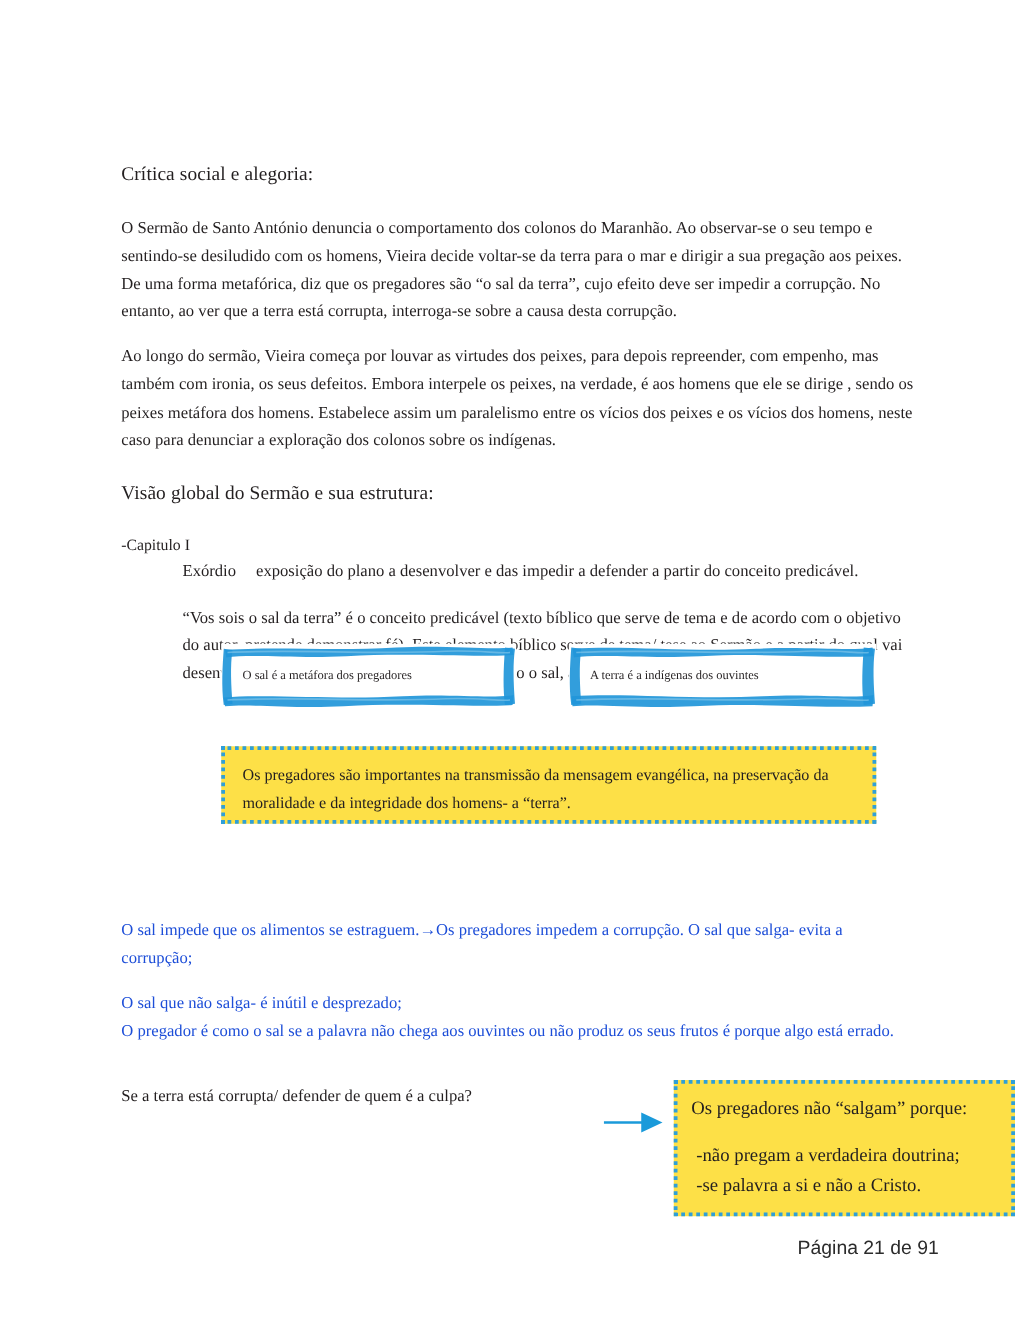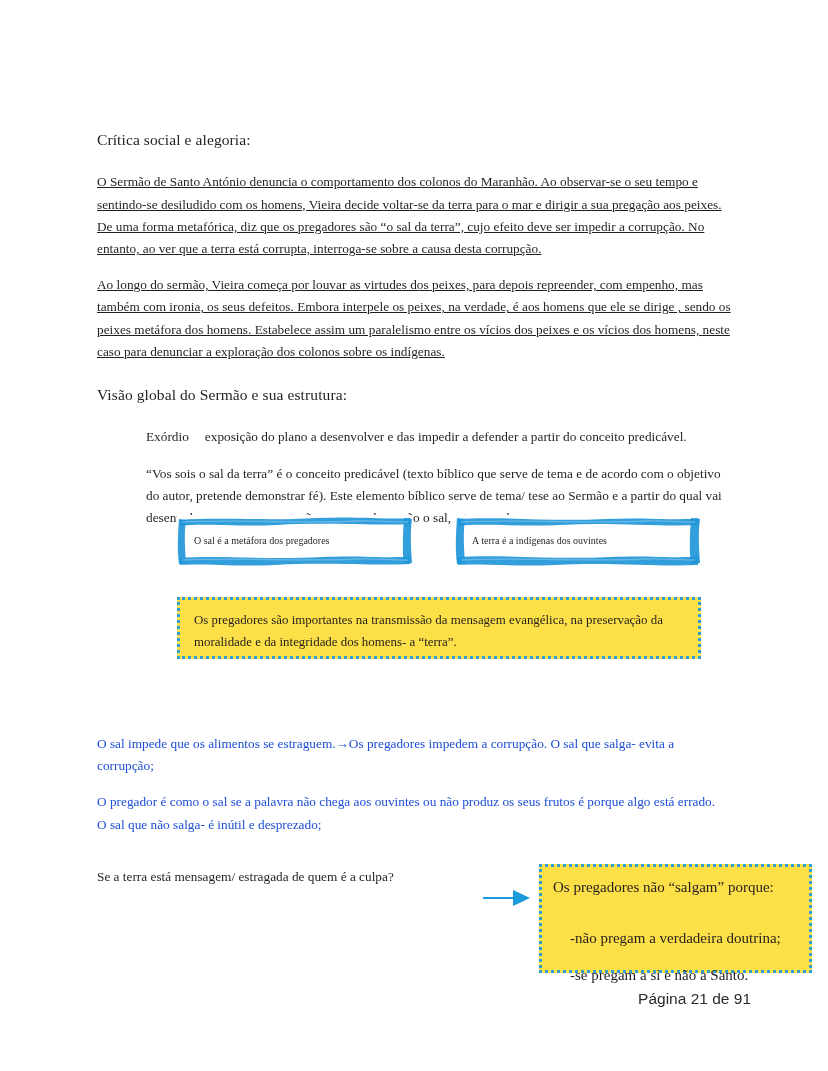--- a/index.html
+++ b/index.html
@@ -38,21 +38,20 @@
     letter-spacing: 0.1px;
   }
 
   p.para {
     font-size: 13.3px;
     line-height: 22.2px;
     margin: 0;
     padding: 0;
     text-align: left;
     color: #231f20;
-    text-decoration: underline;
   }
 
   .gap-sm { height: 14px; }
   .gap-md { height: 22px; }
 
   .chapter-label {
     font-size: 12.6px;
     line-height: 20px;
     margin: 0;
     color: #231f20;
@@ -125,21 +124,21 @@
     font-family: "Liberation Serif", "DejaVu Serif", serif;
   }
   #box-why-not-salting .title {
     margin: 0;
     font-size: 15px;
     line-height: 22px;
     color: #231f20;
   }
   #box-why-not-salting .spacer { height: 13px; }
   #box-why-not-salting .item {
-    margin: 17px;
+    margin: 4px;
     font-size: 15px;
     line-height: 20px;
     color: #231f20;
   }
 
   
   #arrow-to-box {
     position: absolute;
     left: 483px;
     top: 888px;
@@ -203,20 +202,21 @@
     <div class="gap-sm"></div>
 
     <p class="para">Ao longo do sermão, Vieira começa por louvar as virtudes dos peixes, para depois repreender, com empenho, mas também com ironia, os seus defeitos. Embora interpele os peixes, na verdade, é aos homens que ele se dirige , sendo os peixes metáfora dos homens. Estabelece assim um paralelismo entre os vícios dos peixes e os vícios dos homens, neste caso para denunciar a exploração dos colonos sobre os indígenas.</p>
 
     <div class="gap-md"></div>
 
     <h2 class="heading">Visão global do Sermão e sua estrutura:</h2>
 
     <div class="gap-md"></div>
 
+    <p class="chapter-label">-Capitulo I</p>
 
     <div class="indented">
       <p><span>Exórdio</span><span class="exordio-gap"></span><span>exposição do plano a desenvolver e das impedir a defender a partir do conceito predicável.</span></p>
 
       <div class="gap-sm"></div>
 
       <p>“Vos sois o sal da terra” é o conceito predicável (texto bíblico que serve de tema e de acordo com o objetivo do autor, pretende demonstrar fé). Este elemento bíblico serve de tema/ tese ao Sermão e a partir do qual vai desenvolver a sua argumentação: os pregadores são o sal, a terra os homens.</p>
     </div>
   </div>
 
@@ -246,36 +246,36 @@
 
   <div class="dotted-box" id="box-preachers-note">
     <p>Os pregadores são importantes na transmissão da mensagem evangélica, na preservação da moralidade e da integridade dos homens- a “terra”.</p>
   </div>
 
   <div class="lower">
     <p>O sal impede que os alimentos se estraguem.→Os pregadores impedem a corrupção. O sal que salga- evita a corrupção;</p>
 
     <div class="gap-sm"></div>
 
+    <p>O sal que não salga- é inútil e desprezado;</p>
+
     <p>O pregador é como o sal    se a palavra não chega aos ouvintes ou não produz os seus frutos é porque algo está errado.</p>
-
-    <p>O sal que não salga- é inútil e desprezado;</p>
   </div>
 
   <div class="question-block">
-    <p>Se a terra está mensagem/ estragada de quem é a culpa?</p>
+    <p>Se a terra está corrupta/ defender de quem é a culpa?</p>
   </div>
 
   <svg id="arrow-to-box" viewBox="0 0 48 20">
     <path d="M0,9 L33,9 L33,11 L0,11 Z" fill="#1a9ada"></path>
     <path d="M30,2 L47,10 L30,18 Z" fill="#1a9ada"></path>
   </svg>
 
   <div class="dotted-box" id="box-why-not-salting">
     <p class="title">Os pregadores não “salgam” porque:</p>
     <div class="spacer"></div>
     <p class="item">-não pregam a verdadeira doutrina;</p>
-    <p class="item">-se pregam a si e não a Santo.</p>
+    <p class="item">-se palavra a si e não a Cristo.</p>
   </div>
 
   <div class="footer">Página 21 de 91</div>
 
 </div>
 
 </body></html>

